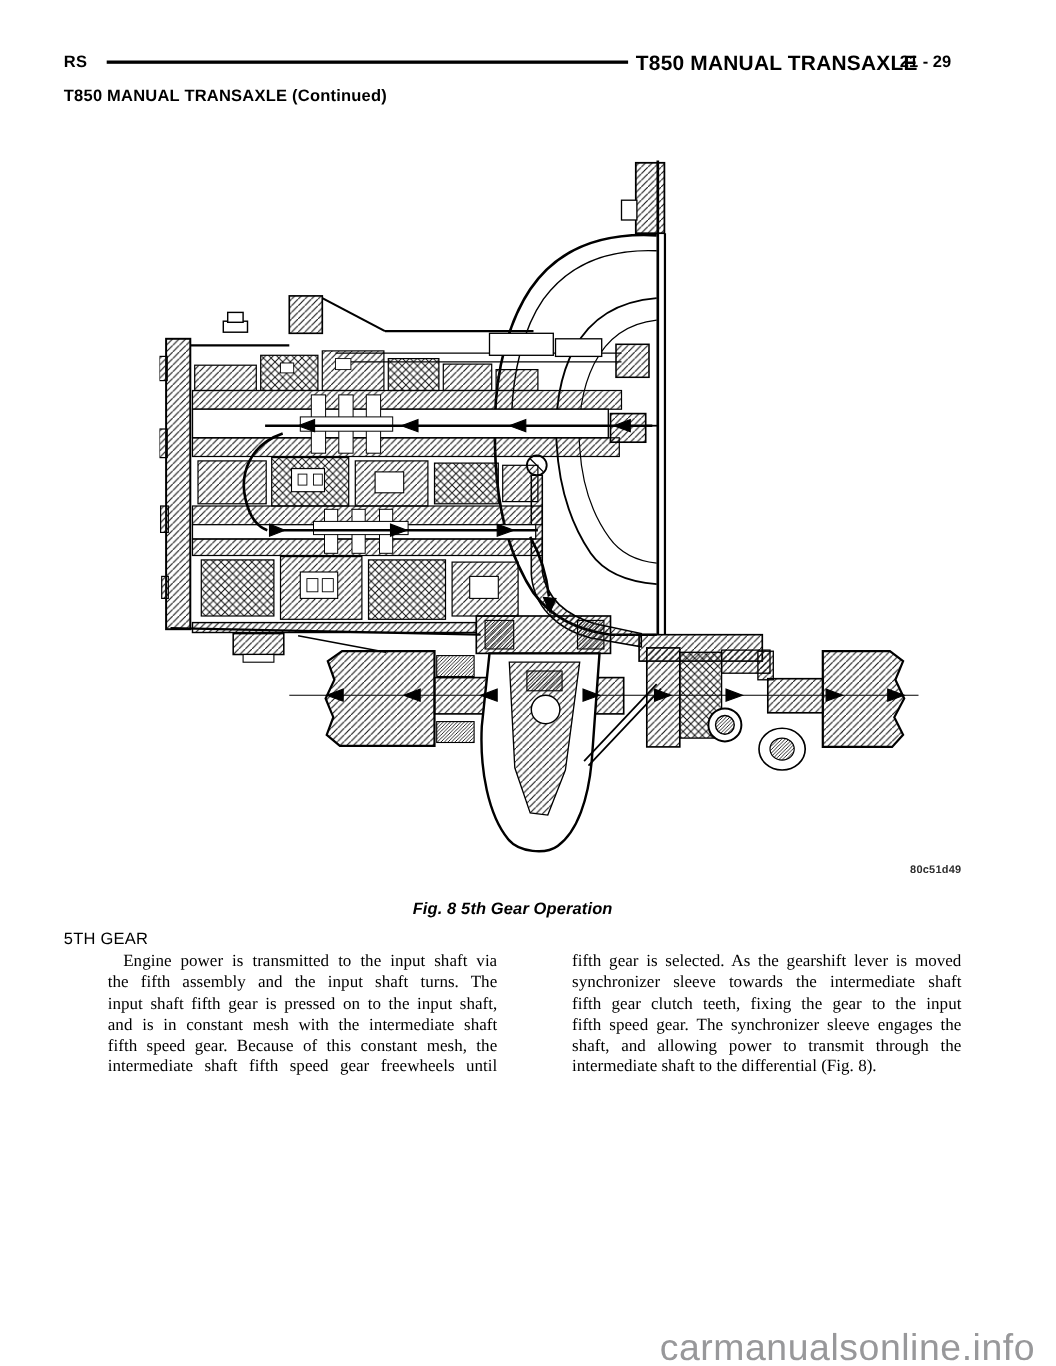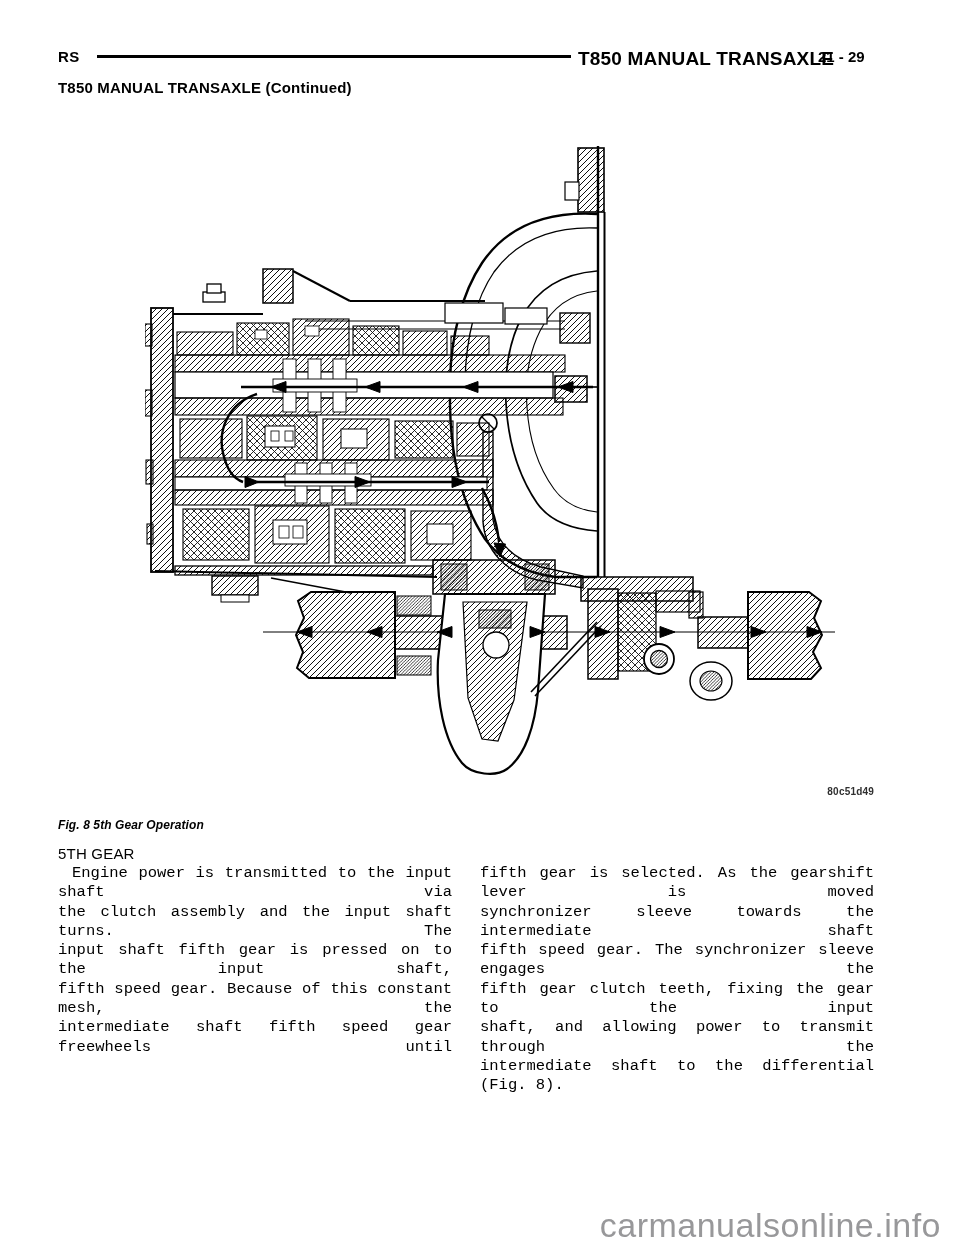--- a/index.html
+++ b/index.html
@@ -7,26 +7,26 @@
         font-family:"Liberation Sans",sans-serif;color:#000;}
   
   .hdr-code{position:absolute;left:58px;top:48px;font-size:15px;font-weight:bold;letter-spacing:.3px;}
   .hdr-rule{position:absolute;left:97px;top:55px;width:474px;height:2.6px;background:#000;}
   .hdr-title{position:absolute;left:578px;top:48px;font-size:19px;font-weight:bold;letter-spacing:.2px;}
   .hdr-page{position:absolute;left:818px;top:48px;font-size:15px;font-weight:bold;}
   .continued{position:absolute;left:58px;top:79px;font-size:15px;font-weight:bold;letter-spacing:.2px;}
   
   .figure{position:absolute;left:145px;top:140px;width:700px;height:645px;}
   .fig-code{position:absolute;right:86px;top:786px;font-size:10px;font-weight:bold;color:#2f2f2f;letter-spacing:.2px;}
-  .fig-caption{position:absolute;left:58px;top:818px;width:816px;
-               font-size:12px;font-weight:bold;font-style:italic;letter-spacing:.1px;}
+  .fig-caption{position:absolute;left:58px;top:818px;width:816px;text-align:center;
+               font-size:15px;font-weight:bold;font-style:italic;letter-spacing:.1px;}
   
   .sec-head{position:absolute;left:58px;top:845px;font-size:15px;font-weight:normal;letter-spacing:.2px;}
   .cols{position:absolute;left:58px;top:864px;width:816px;display:flex;gap:28px;}
-  .col{width:394px;font-family:Liberation Mono, monospace;font-size:15.5px;line-height:19.3px;}
+  .col{width:394px;font-family:Liberation Serif, serif;font-size:15.5px;line-height:19.3px;margin-left:40px;}
   .ln{text-align:justify;text-align-last:justify;white-space:normal;}
   .ln.first{text-indent:14px;}
   .ln.last{text-align-last:left;}
   
   .watermark{position:absolute;right:19px;top:1206px;font-size:34px;color:#98989a;letter-spacing:.5px;}
   svg{display:block;}
 </style>
 </head>
 <body>
 
@@ -201,29 +201,30 @@
     </svg>
   </div>
 
   <div class="fig-code">80c51d49</div>
   <div class="fig-caption">Fig. 8 5th Gear Operation</div>
 
   <div class="sec-head">5TH GEAR</div>
   <div class="cols">
     <div class="col">
       <div class="ln first">Engine power is transmitted to the input shaft via</div>
-      <div class="ln">the clutch assembly and the input shaft turns. The</div>
+      <div class="ln">the fifth assembly and the input shaft turns. The</div>
       <div class="ln">input shaft fifth gear is pressed on to the input shaft,</div>
+      <div class="ln">and is in constant mesh with the intermediate shaft</div>
       <div class="ln">fifth speed gear. Because of this constant mesh, the</div>
       <div class="ln">intermediate shaft fifth speed gear freewheels until</div>
     </div>
     <div class="col">
       <div class="ln">fifth gear is selected. As the gearshift lever is moved</div>
       <div class="ln">synchronizer sleeve towards the intermediate shaft</div>
+      <div class="ln">fifth gear clutch teeth, fixing the gear to the input</div>
       <div class="ln">fifth speed gear. The synchronizer sleeve engages the</div>
-      <div class="ln">fifth gear clutch teeth, fixing the gear to the input</div>
       <div class="ln">shaft, and allowing power to transmit through the</div>
       <div class="ln last">intermediate shaft to the differential (Fig. 8).</div>
     </div>
   </div>
 
   <div class="watermark">carmanualsonline.info</div>
 </div>
 
 </body></html>

